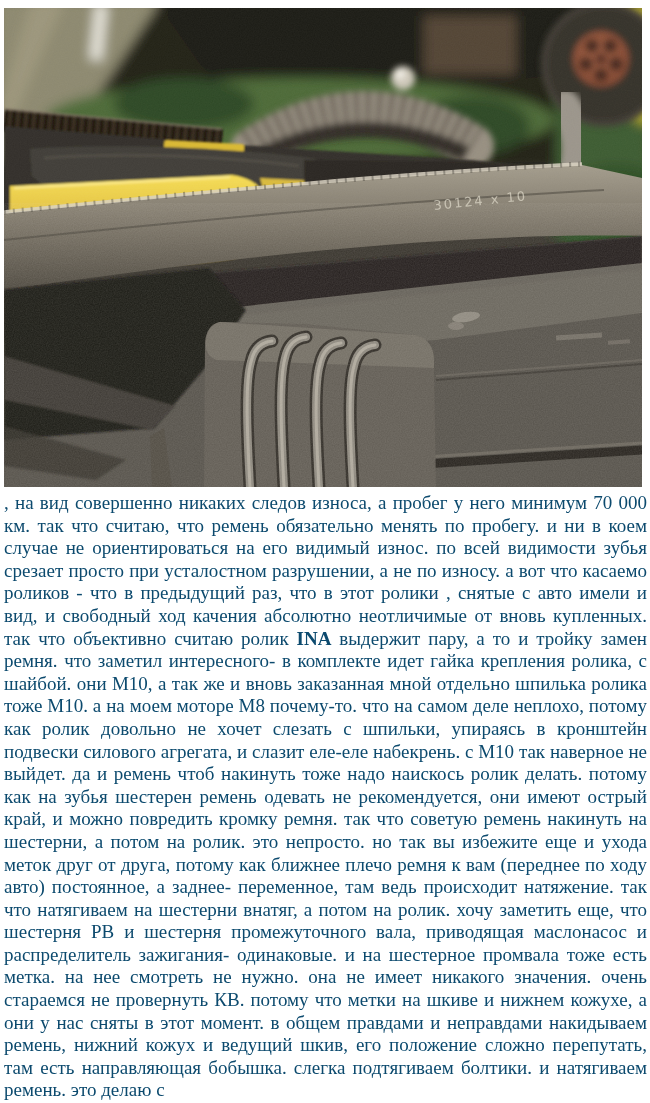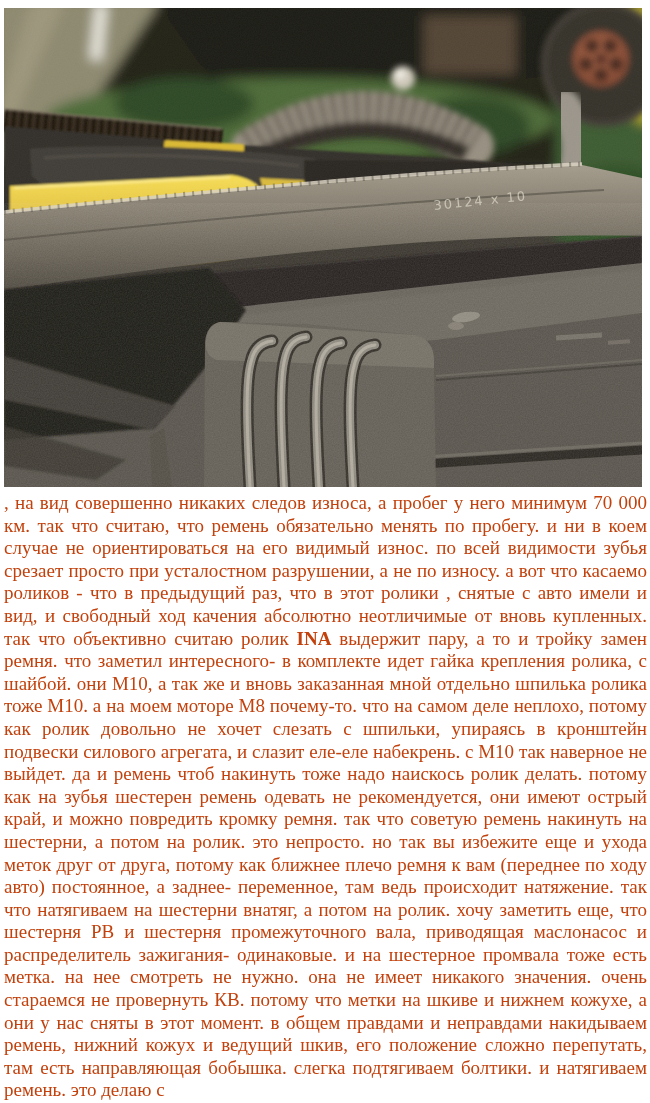--- a/index.html
+++ b/index.html
@@ -9,21 +9,21 @@
   }
   .page{width:650px;height:1103px;position:relative;background:#ffffff;}
   figure.photo{
     margin:0;position:absolute;top:8px;left:4px;width:638px;height:479px;
     overflow:hidden;background:#3a362f;
   }
   figure.photo svg{display:block;width:638px;height:479px;}
   p.article{
     position:absolute;top:487px;left:0;width:650px;margin:0;
     padding:5px 3px 0 4px;box-sizing:border-box;
-    font-size:19px;line-height:22.6px;color:#c2410c;
+    font-size:19px;line-height:22.6px;color:#0c4a6e;
     text-align:justify;letter-spacing:0px;
   }
   p.article b{font-weight:bold;}
   .belt-mark{
     font-family:"DejaVu Sans",sans-serif;font-size:13px;letter-spacing:2px;
   }
 </style>
 </head>
 <body>
 

